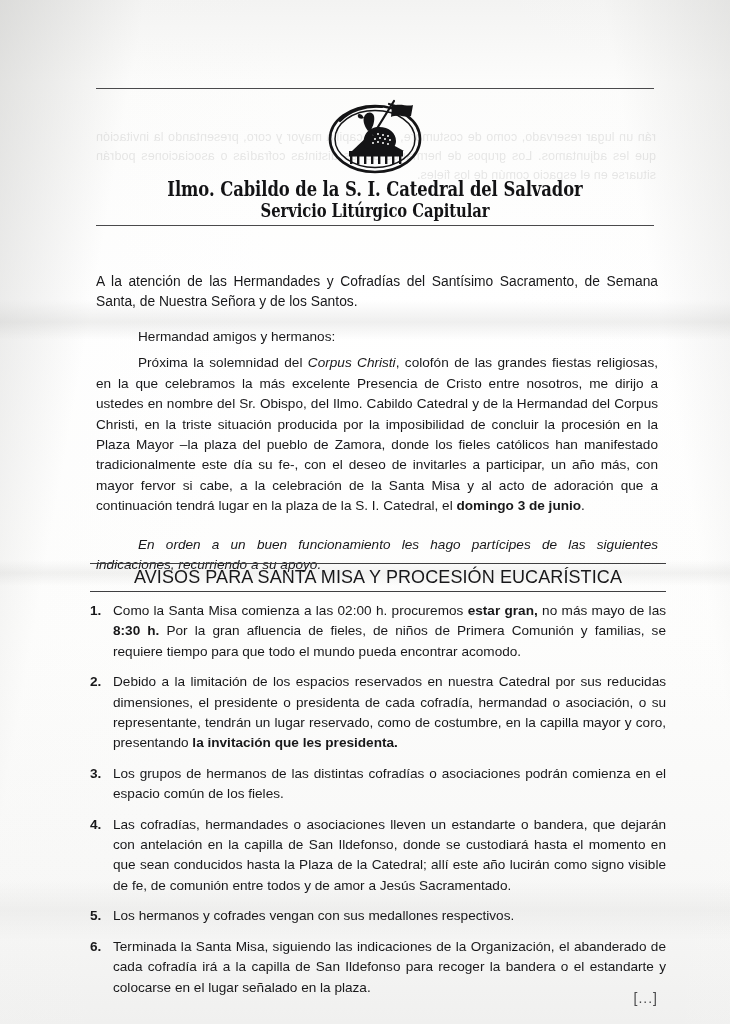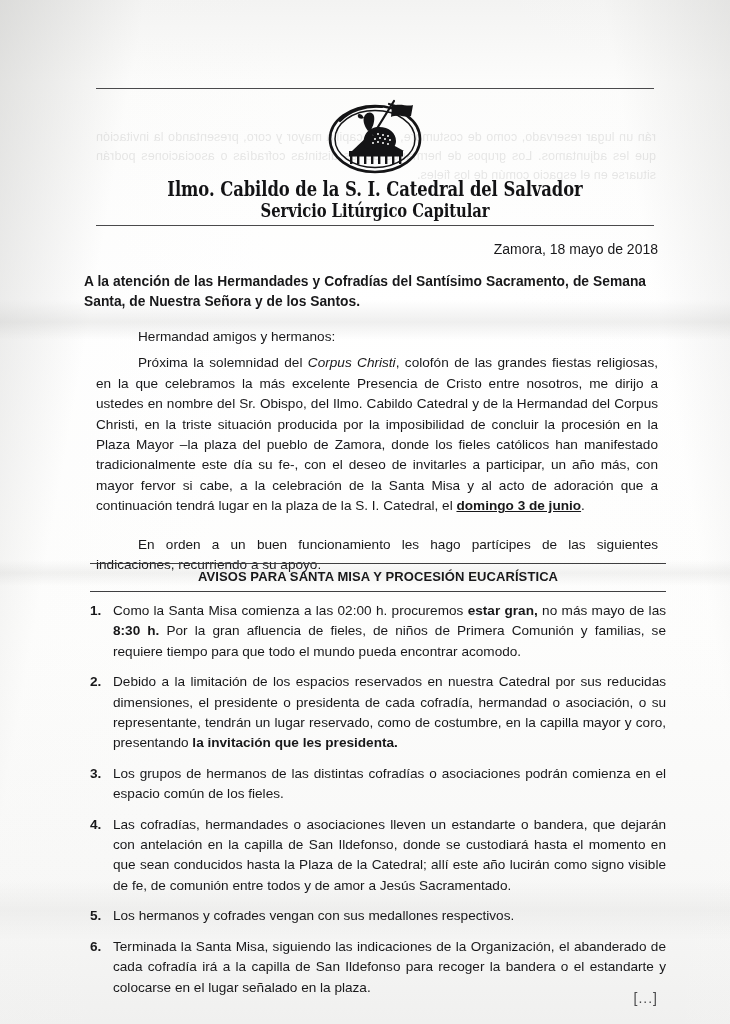--- a/index.html
+++ b/index.html
@@ -110,61 +110,61 @@
     position: absolute;
     left: 96px;
     top: 240px;
     width: 562px;
     text-align: right;
     font-size: 14px;
     line-height: 18px;
   }
   .addressee {
     position: absolute;
-    left: 84px;
+    left: 96px;
     top: 272px;
     width: 562px;
     font-size: 13.8px;
     line-height: 20px;
-    font-weight: bold;
+    font-weight: normal;
     text-align: justify;
     text-justify: inter-word;
   }
 
   .body-block {
     position: absolute;
     left: 96px;
     top: 327px;
     width: 562px;
     font-size: 13.6px;
     line-height: 20.4px;
     text-align: justify;
     text-justify: inter-word;
   }
   .p-salutation { text-indent: 42px; margin: 0 0 6px 0; }
   .p-main { text-indent: 42px; margin: 0 0 0 0; }
-  .p-order { text-indent: 42px; margin: 18px 0 4px 0; }
+  .p-order { text-indent: 42px; margin: 18px 0 4px 0; font-style: italic; }
   .p-main .it { font-style: italic; }
-  .p-main .bd, .p-order .bd { font-weight: bold; text-decoration: underline; }
+  .p-main .bd, .p-order .bd { font-weight: bold; }
 
   
   .section {
     position: absolute;
     left: 90px;
     top: 563px;
     width: 576px;
   }
   .section-rule {
     border-top: 1.5px solid #3f3f41;
     width: 100%;
   }
   .section-title {
     text-align: center;
-    font-weight: bold;
-    font-size: 13px;
+    font-weight: normal;
+    font-size: 18px;
     line-height: 22px;
     padding: 2px 0 3px 0;
     letter-spacing: 0.1px;
   }
 
   
   .notice-list {
     position: absolute;
     left: 88px;
     top: 601px;
@@ -276,21 +276,20 @@
       </div>
 
       <div class="lh-titles">
         <div class="lh-line1">Ilmo. Cabildo de la S. I. Catedral del Salvador</div>
         <div class="lh-line2">Servicio Litúrgico Capitular</div>
       </div>
 
       <div class="rule rule-bottom"></div>
     </div>
 
-    <div class="dateline">Zamora, 18 mayo de 2018</div>
 
     <div class="addressee">A la atención de las Hermandades y Cofradías del Santísimo Sacramento, de Semana Santa, de Nuestra Señora y de los Santos.</div>
 
     <div class="body-block">
       <p class="p-salutation">Hermandad amigos y hermanos:</p>
       <p class="p-main"><span>Próxima la solemnidad del </span><span class="it">Corpus Christi</span><span>, colofón de las grandes fiestas religiosas, en la que celebramos la más excelente Presencia de Cristo entre nosotros, me dirijo a ustedes en nombre del Sr. Obispo, del Ilmo. Cabildo Catedral y de la Hermandad del Corpus Christi, en la triste situación producida por la imposibilidad de concluir la procesión en la Plaza Mayor –la plaza del pueblo de Zamora, donde los fieles católicos han manifestado tradicionalmente este día su fe-,  con el deseo de invitarles a participar, un año más, con mayor fervor si cabe, a la celebración de la Santa Misa y al acto de adoración que a continuación tendrá lugar en la plaza de la S. I. Catedral, el </span><span class="bd">domingo 3 de junio</span><span>.</span></p>
       <p class="p-order">En orden a un buen funcionamiento les hago partícipes de las siguientes indicaciones, recurriendo a su apoyo.</p>
     </div>
 
     <div class="section">

